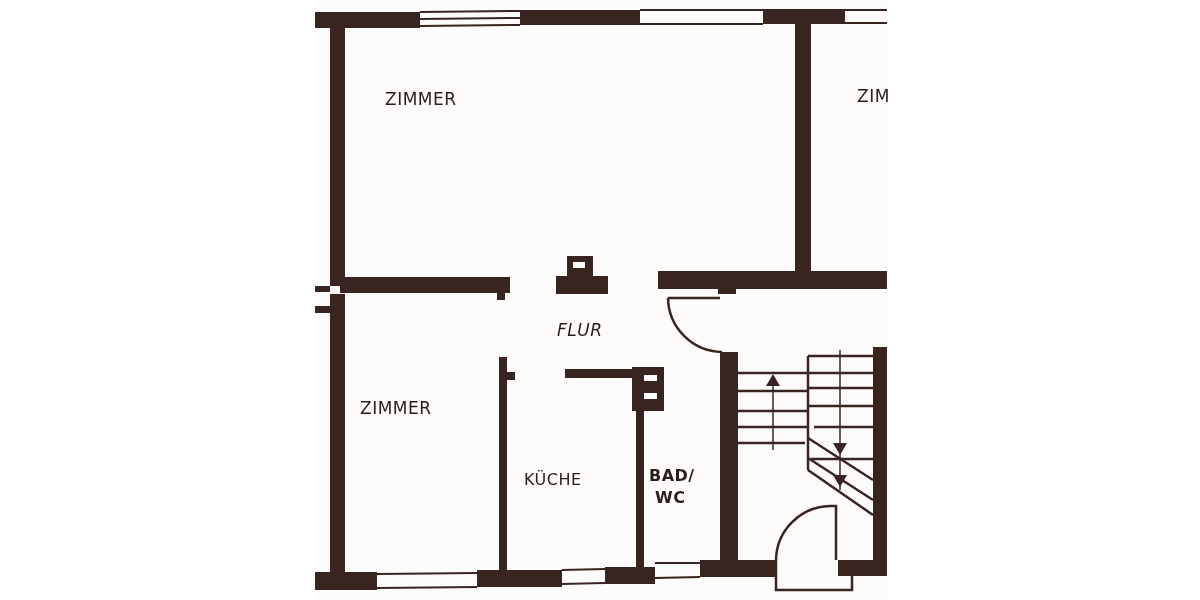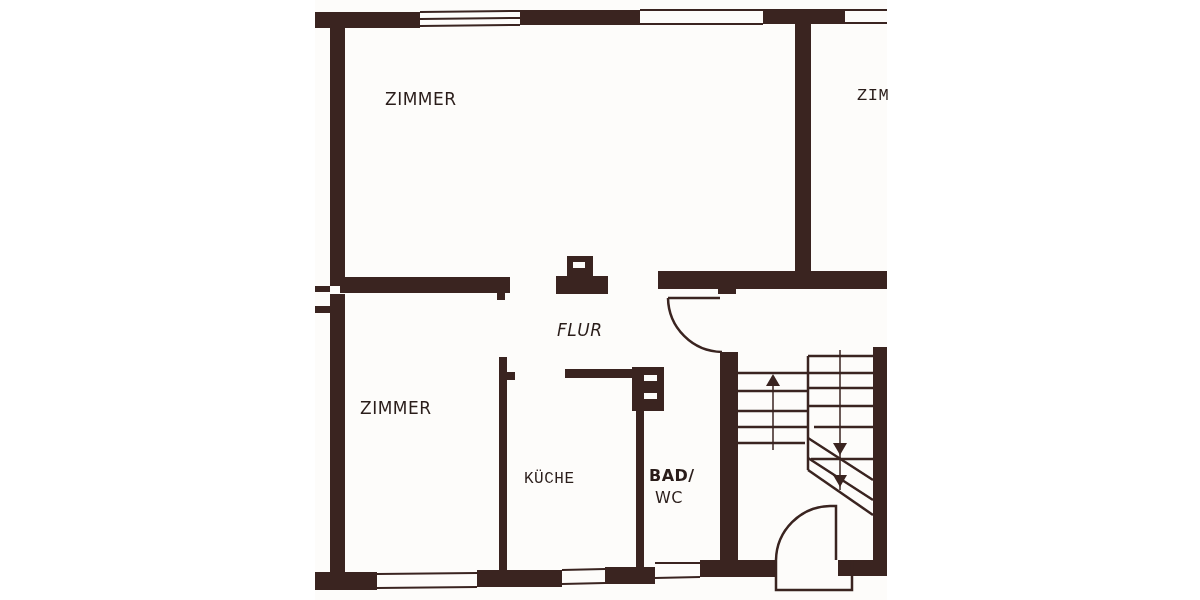--- a/index.html
+++ b/index.html
@@ -90,19 +90,19 @@
       <path d="M840 350 L840 490" stroke-width="1.5"></path>
     </g>
     <g fill="#3a2420">
       <polygon points="773,374 766,386 780,386"></polygon>
       <polygon points="840,455 833,443 847,443"></polygon>
       <polygon points="840,487 833,475 847,475"></polygon>
     </g>
   </svg>
 
   <div class="lbl" style="left:385px;top:89px;">ZIMMER</div>
-  <div class="lbl" style="left:857px;top:86px;font-family:Liberation Mono, monospace;">ZIM</div>
+  <div class="lbl" style="left:857px;top:86px;">ZIM</div>
   <div class="lbl" style="left:557px;top:320px;font-style:italic;">FLUR</div>
   <div class="lbl" style="left:360px;top:398px;">ZIMMER</div>
-  <div class="lbl small" style="left:524px;top:470px;font-family:Liberation Mono, monospace;">KÜCHE</div>
+  <div class="lbl small" style="left:524px;top:470px;">KÜCHE</div>
   <div class="lbl small" style="left:649px;top:466px;font-weight:bold;">BAD/</div>
-  <div class="lbl small" style="left:655px;top:488px;">WC</div>
+  <div class="lbl small" style="left:655px;top:488px;font-weight:bold;">WC</div>
 </div>
 
 </body></html>

